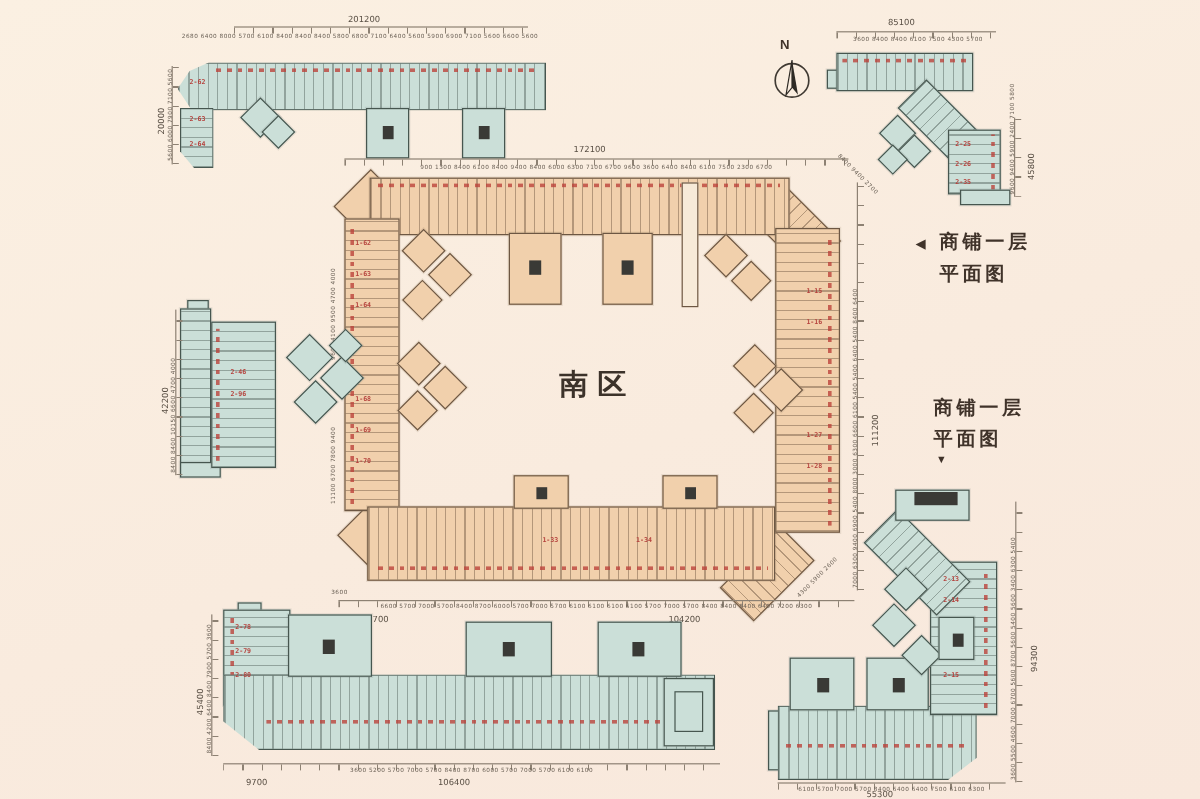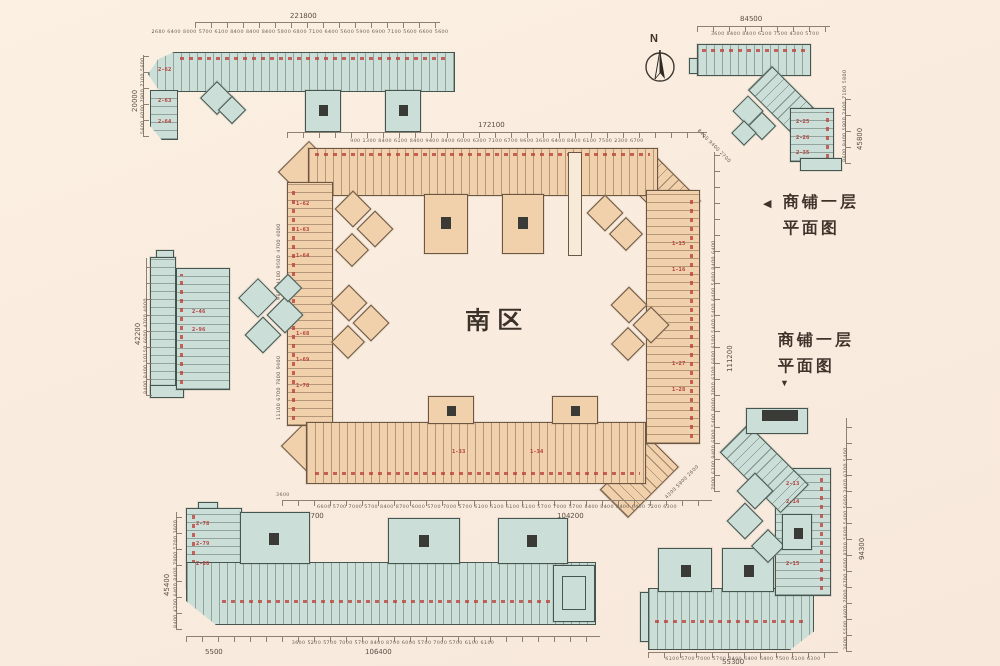--- a/index.html
+++ b/index.html
@@ -60,21 +60,21 @@
     <div class="b blue" style="left:305px;top:90px;width:36px;height:42px;">
         <div class="core" style="left:13px;top:14px;width:9px;height:11px;"></div>
       </div>
     <div class="b blue" style="left:385px;top:90px;width:36px;height:42px;">
         <div class="core" style="left:13px;top:14px;width:9px;height:11px;"></div>
       </div>
     <div class="u" style="left:158px;top:66px;">2-62</div>
     <div class="u" style="left:158px;top:97px;">2-63</div>
     <div class="u" style="left:158px;top:118px;">2-64</div>
     <div class="dimt" style="left:195px;top:22px;width:245px;"></div>
-    <div class="dt" style="left:290px;top:12px;">221800</div>
+    <div class="dt" style="left:290px;top:12px;">201200</div>
     <div class="dn" style="left:150px;top:29px;width:300px;text-align:center;">2680 6400 8000 5700 6100 8400 8400 8400 5800 6800 7100 6400 5600 5900 6900 7100 5600 6600 5600</div>
     <div class="dimtv" style="left:143px;top:55px;height:82px;"></div>
     <div class="dn rot" style="left:140px;top:134px;">5600 6000 7900 7100 5600</div>
     <div class="dt rot" style="left:131px;top:112px;">20000</div>
   </div>
 
   <div>
     <div class="b blue" style="left:689px;top:58px;width:12px;height:16px;"></div>
     <div class="b blue vs" style="left:697px;top:44px;width:114px;height:32px;"></div>
     <div class="redrow" style="left:702px;top:49px;width:104px;"></div>
@@ -82,21 +82,21 @@
     <div class="b blue hs" style="left:790px;top:108px;width:44px;height:54px;"></div>
     <div class="redrowv" style="left:826px;top:112px;height:46px;"></div>
     <div class="b blue" style="left:800px;top:158px;width:42px;height:13px;"></div>
     <div class="b blue diag" style="left:737px;top:100px;width:22px;height:22px;"></div>
     <div class="b blue diag" style="left:752px;top:116px;width:20px;height:20px;"></div>
     <div class="b blue diag" style="left:735px;top:124px;width:18px;height:18px;"></div>
     <div class="u" style="left:796px;top:118px;">2-25</div>
     <div class="u" style="left:796px;top:134px;">2-26</div>
     <div class="u" style="left:796px;top:149px;">2-35</div>
     <div class="dimt" style="left:697px;top:26px;width:133px;"></div>
-    <div class="dt" style="left:740px;top:15px;">84500</div>
+    <div class="dt" style="left:740px;top:15px;">85100</div>
     <div class="dn" style="left:695px;top:31px;width:140px;text-align:center;">3600 8400 8400 6100 7500 4300 5700</div>
     <div class="dimtv" style="left:845px;top:98px;height:66px;"></div>
     <div class="dn rot" style="left:842px;top:162px;">9600 9400 5900 2400 7100 5800</div>
     <div class="dt rot" style="left:856px;top:150px;">45800</div>
   </div>
 
   <div>
 
     <div class="b peach diag" style="left:287px;top:150px;width:44px;height:44px;"></div>
     <div class="b peach vsp" style="left:650px;top:150px;width:72px;height:40px;transform:rotate(45deg);transform-origin:left top;"></div>
@@ -206,21 +206,21 @@
         <div class="core" style="left:28px;top:16px;width:10px;height:12px;"></div>
       </div>
     <div class="b blue" style="left:553px;top:565px;width:42px;height:57px;">
         <div class="b" style="left:8px;top:10px;width:24px;height:34px;border-color:#46564f;"></div>
       </div>
     <div class="u" style="left:196px;top:520px;">2-78</div>
     <div class="u" style="left:196px;top:540px;">2-79</div>
     <div class="u" style="left:196px;top:560px;">2-80</div>
     <div class="dimt" style="left:186px;top:636px;width:414px;"></div>
     <div class="dn" style="left:186px;top:640px;width:414px;text-align:center;">3600 5200 5700 7000 5700 8400 8700 6000 5700 7000 5700 6100 6100</div>
-    <div class="dt" style="left:205px;top:648px;">5500</div>
+    <div class="dt" style="left:205px;top:648px;">9700</div>
     <div class="dt" style="left:365px;top:648px;">106400</div>
     <div class="dimtv" style="left:176px;top:512px;height:118px;"></div>
     <div class="dn rot" style="left:173px;top:628px;">8400 4200 6400 8400 7900 5700 3600</div>
     <div class="dt rot" style="left:163px;top:596px;">45400</div>
   </div>
 
   <div>
     <div class="b blue" style="left:640px;top:592px;width:14px;height:50px;"></div>
     <div class="b blue vs" style="left:648px;top:588px;width:166px;height:62px;clip-path:polygon(0 0,100% 0,100% 70%,calc(100% - 24px) 100%,0 100%);"></div>
     <div class="redrow" style="left:655px;top:620px;width:150px;"></div>

